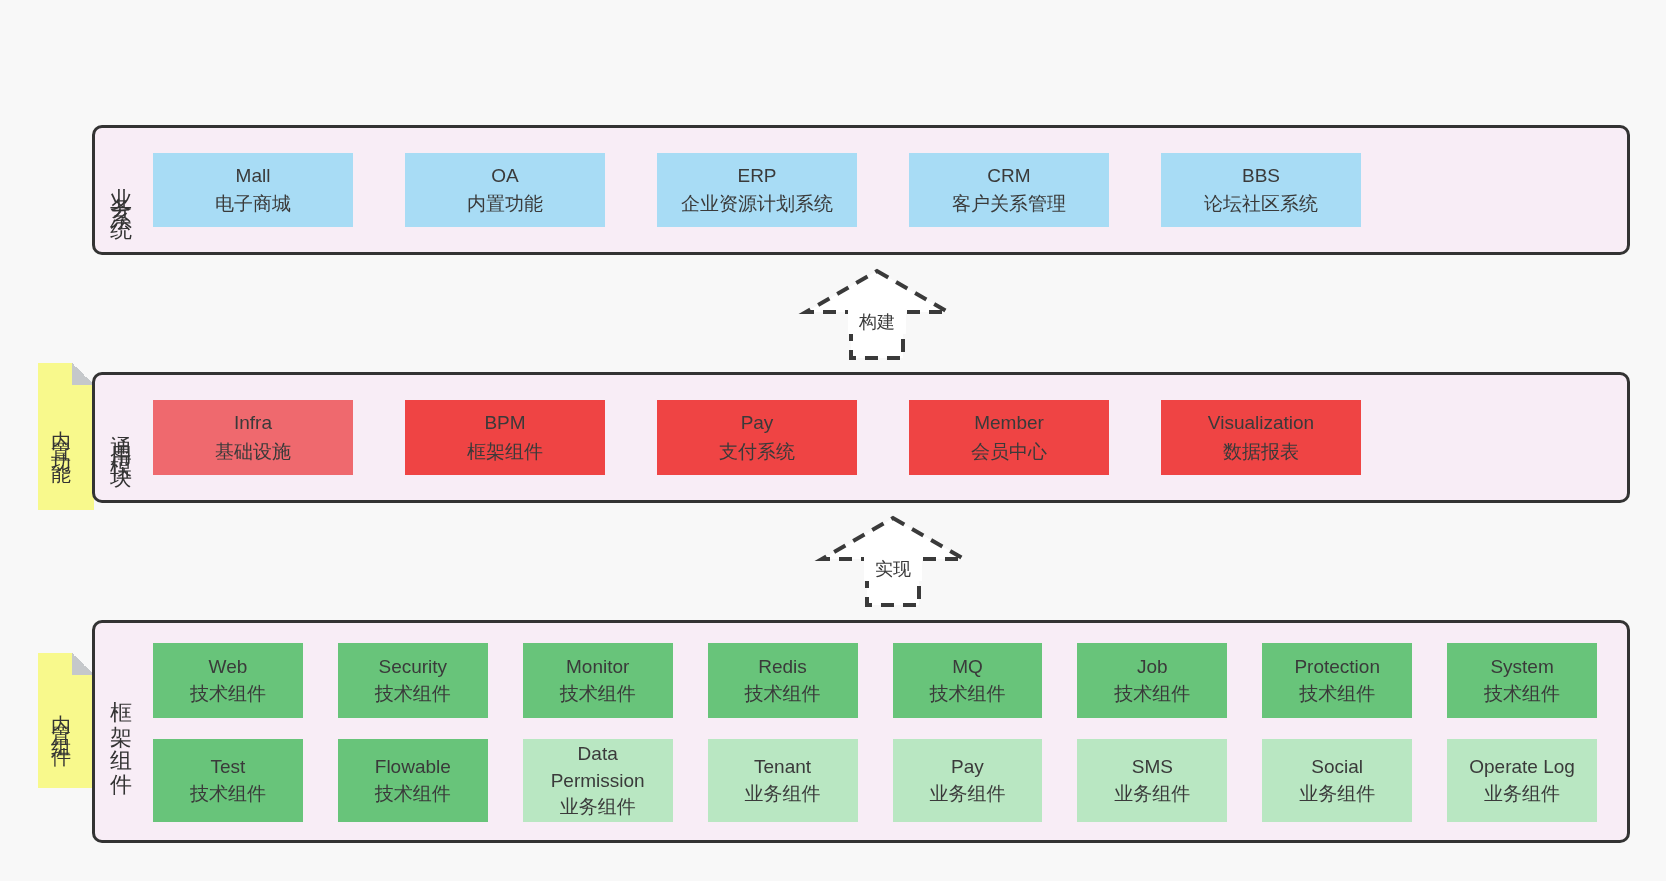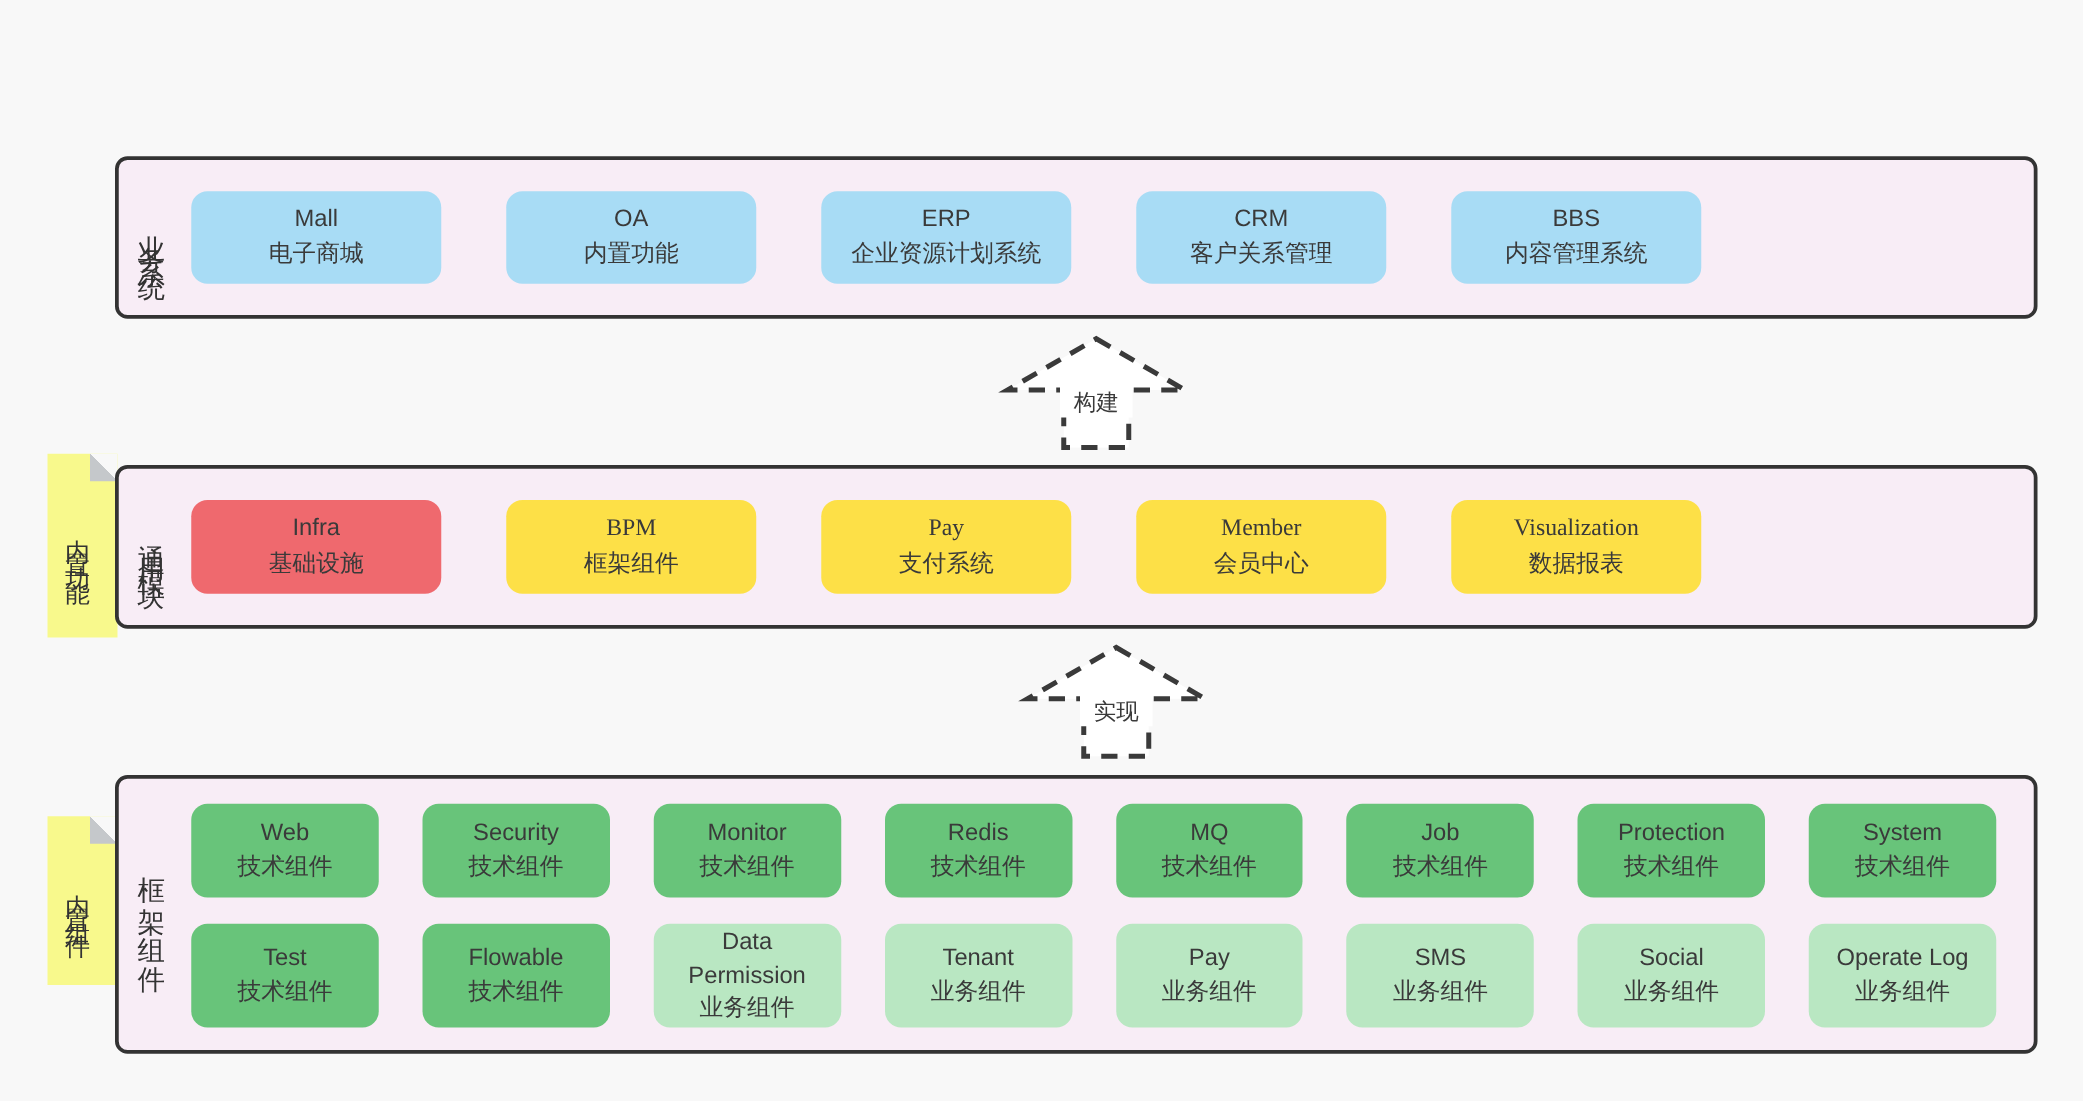--- a/index.html
+++ b/index.html
@@ -28,28 +28,28 @@
   .grid6{
     position:absolute;left:58px;right:14px;top:25px;bottom:25px;
     display:grid;grid-template-columns:repeat(6,1fr);column-gap:52px;
   }
   .grid8{
     position:absolute;left:58px;right:30px;top:20px;bottom:18px;
     display:grid;grid-template-columns:repeat(8,1fr);
     grid-template-rows:1fr 1fr;column-gap:35px;row-gap:21px;
   }
   .box{
-    border-radius:13px;display:flex;flex-direction:column;
+    border-radius:0;display:flex;flex-direction:column;
     align-items:center;justify-content:center;text-align:center;
     font-size:19px;line-height:1.48;padding:2px 10px;box-sizing:border-box;
   }
   .grid8 .box{line-height:1.38;padding:2px 14px;}
   .box.blue{background:#a8dcf5;}
   .box.red{background:#ef696e;}
-  .box.pink{background:#fde047;font-family:Liberation Serif, serif;}
+  .box.pink{background:#ef4444;}
   .box.green{background:#68c47a;}
   .box.green-light{background:#b9e7c2;}
 
   
   .sticky{
     position:absolute;left:38px;width:56px;background:#f8f98c;
     display:flex;align-items:center;justify-content:center;z-index:1;
   }
   #sticky-modules{top:363px;height:147px;}
   #sticky-components{top:653px;height:135px;}
@@ -115,21 +115,21 @@
       <div class="box blue">
         <span>ERP</span>
         <span>企业资源计划系统</span>
       </div>
       <div class="box blue">
         <span>CRM</span>
         <span>客户关系管理</span>
       </div>
       <div class="box blue">
         <span>BBS</span>
-        <span>内容管理系统</span>
+        <span>论坛社区系统</span>
       </div>
     </div>
   </div>
 
   <div class="panel" id="panel-modules">
     <span class="vlabel">通用模块</span>
     <div class="grid6">
       <div class="box red">
         <span>Infra</span>
         <span>基础设施</span>

